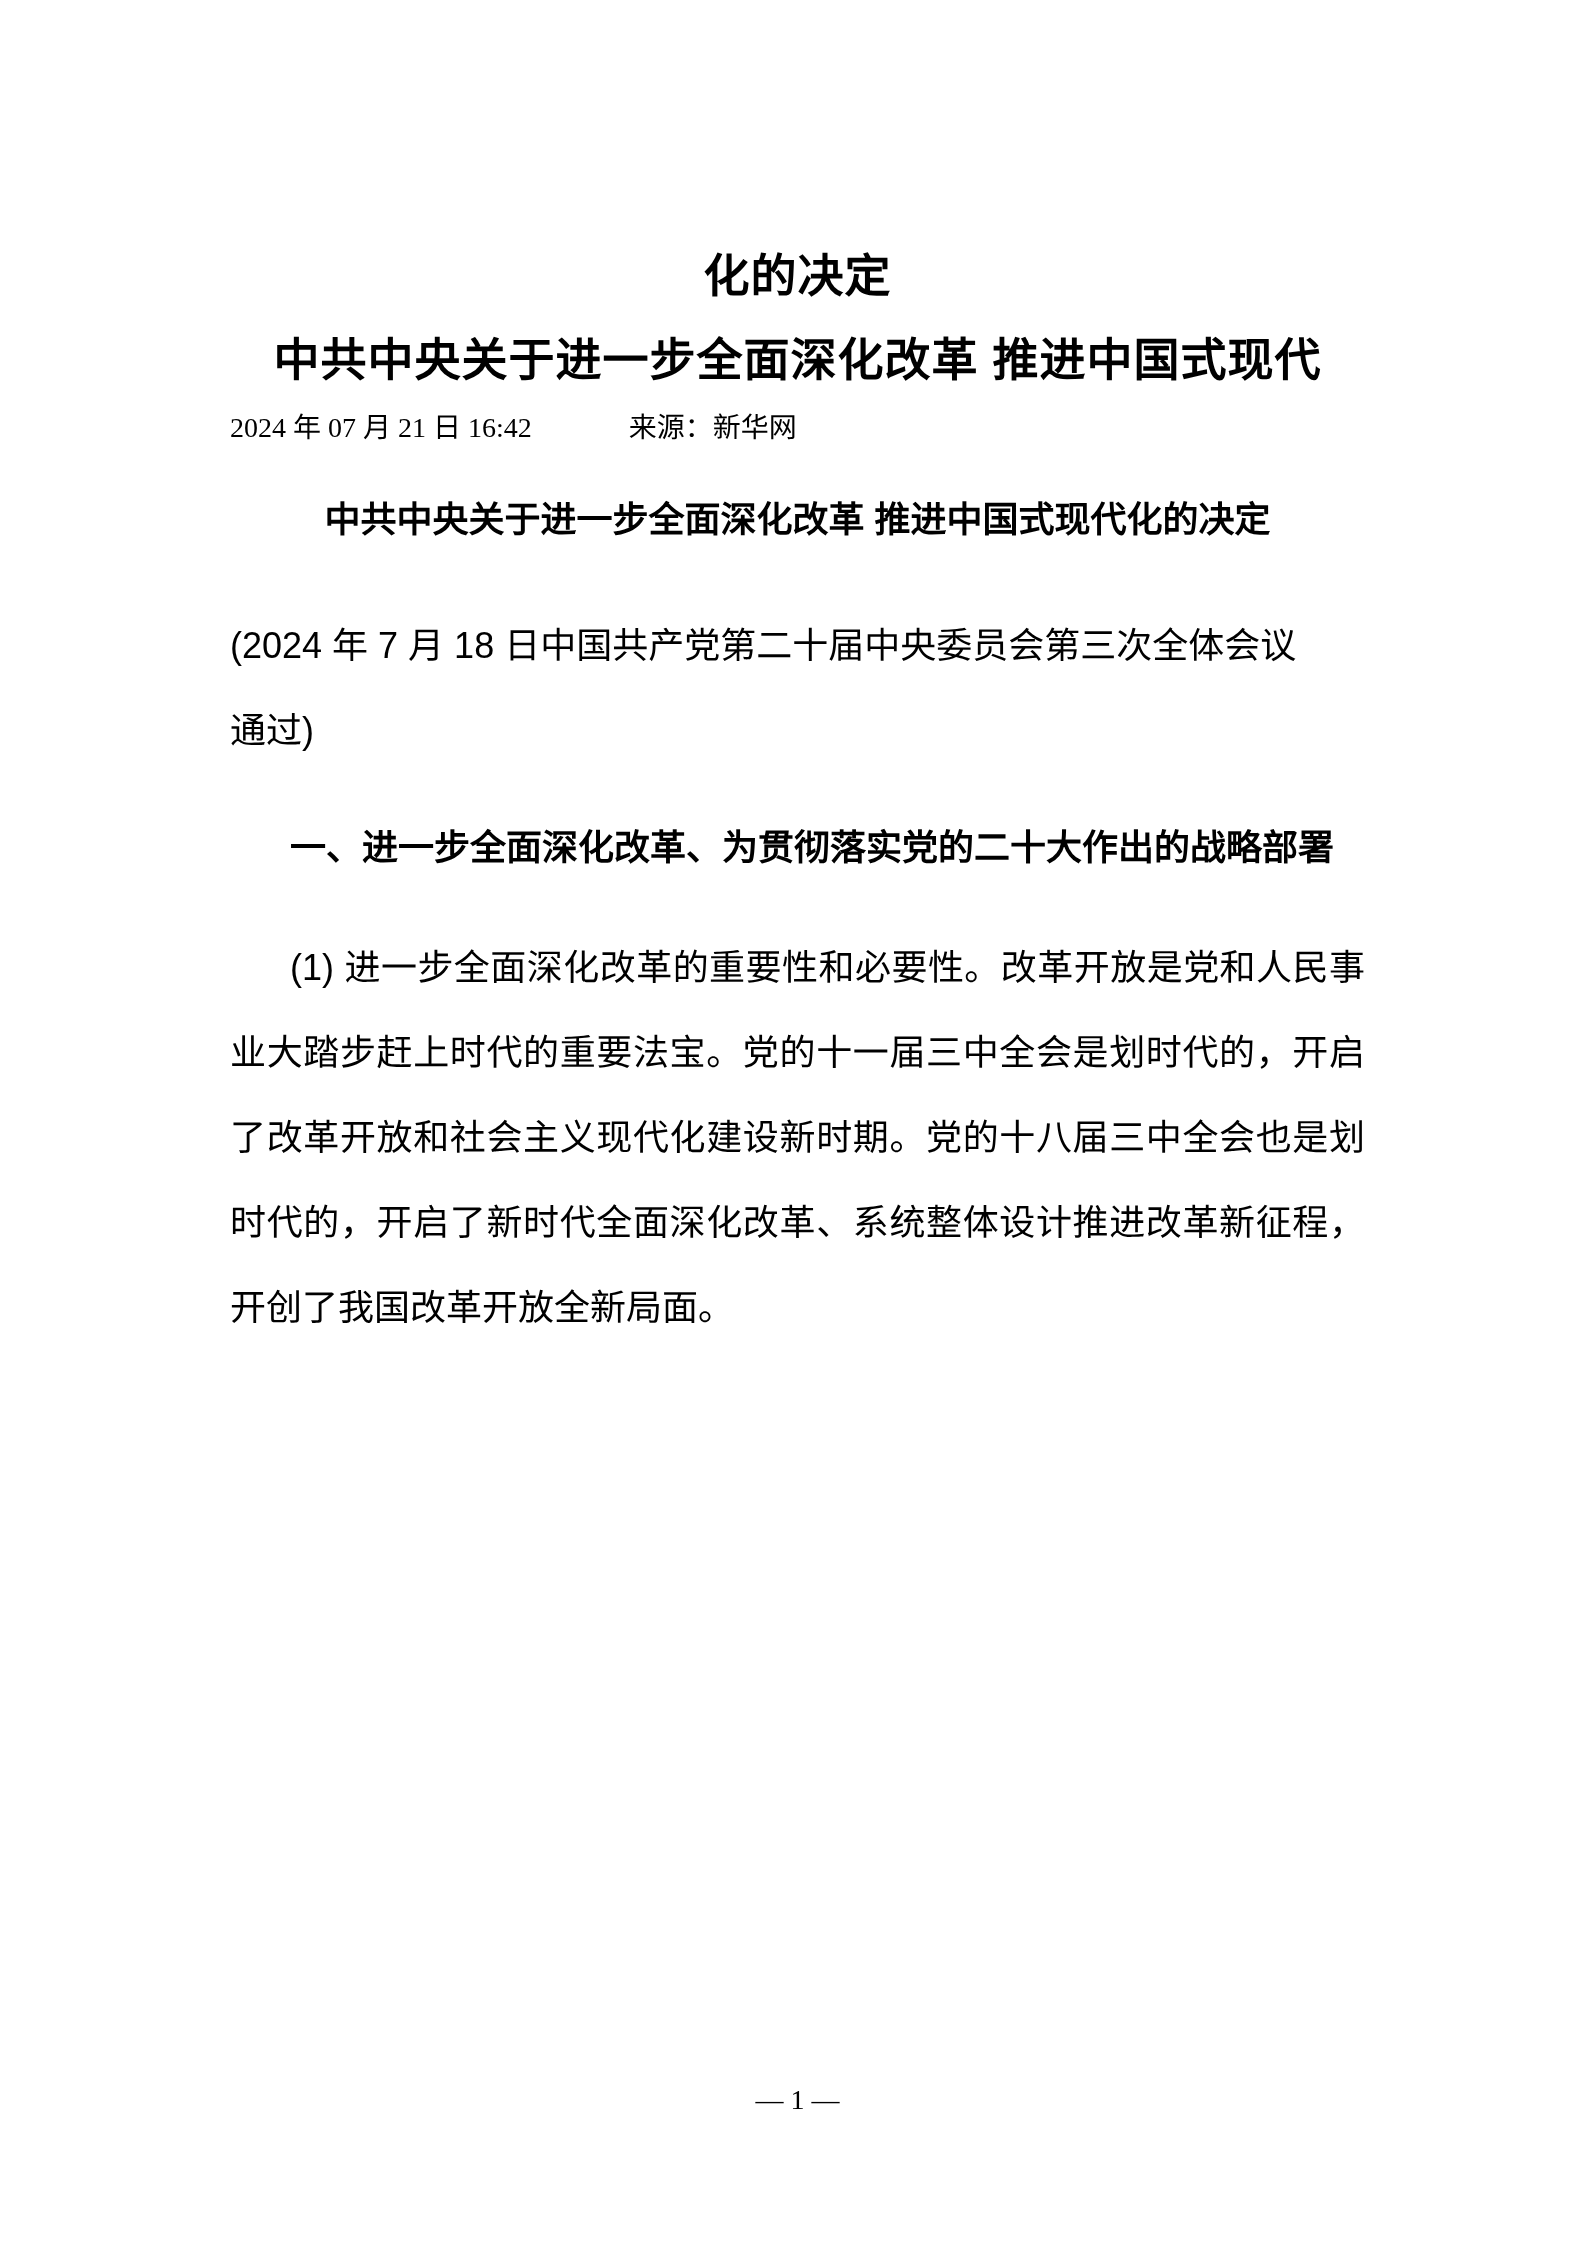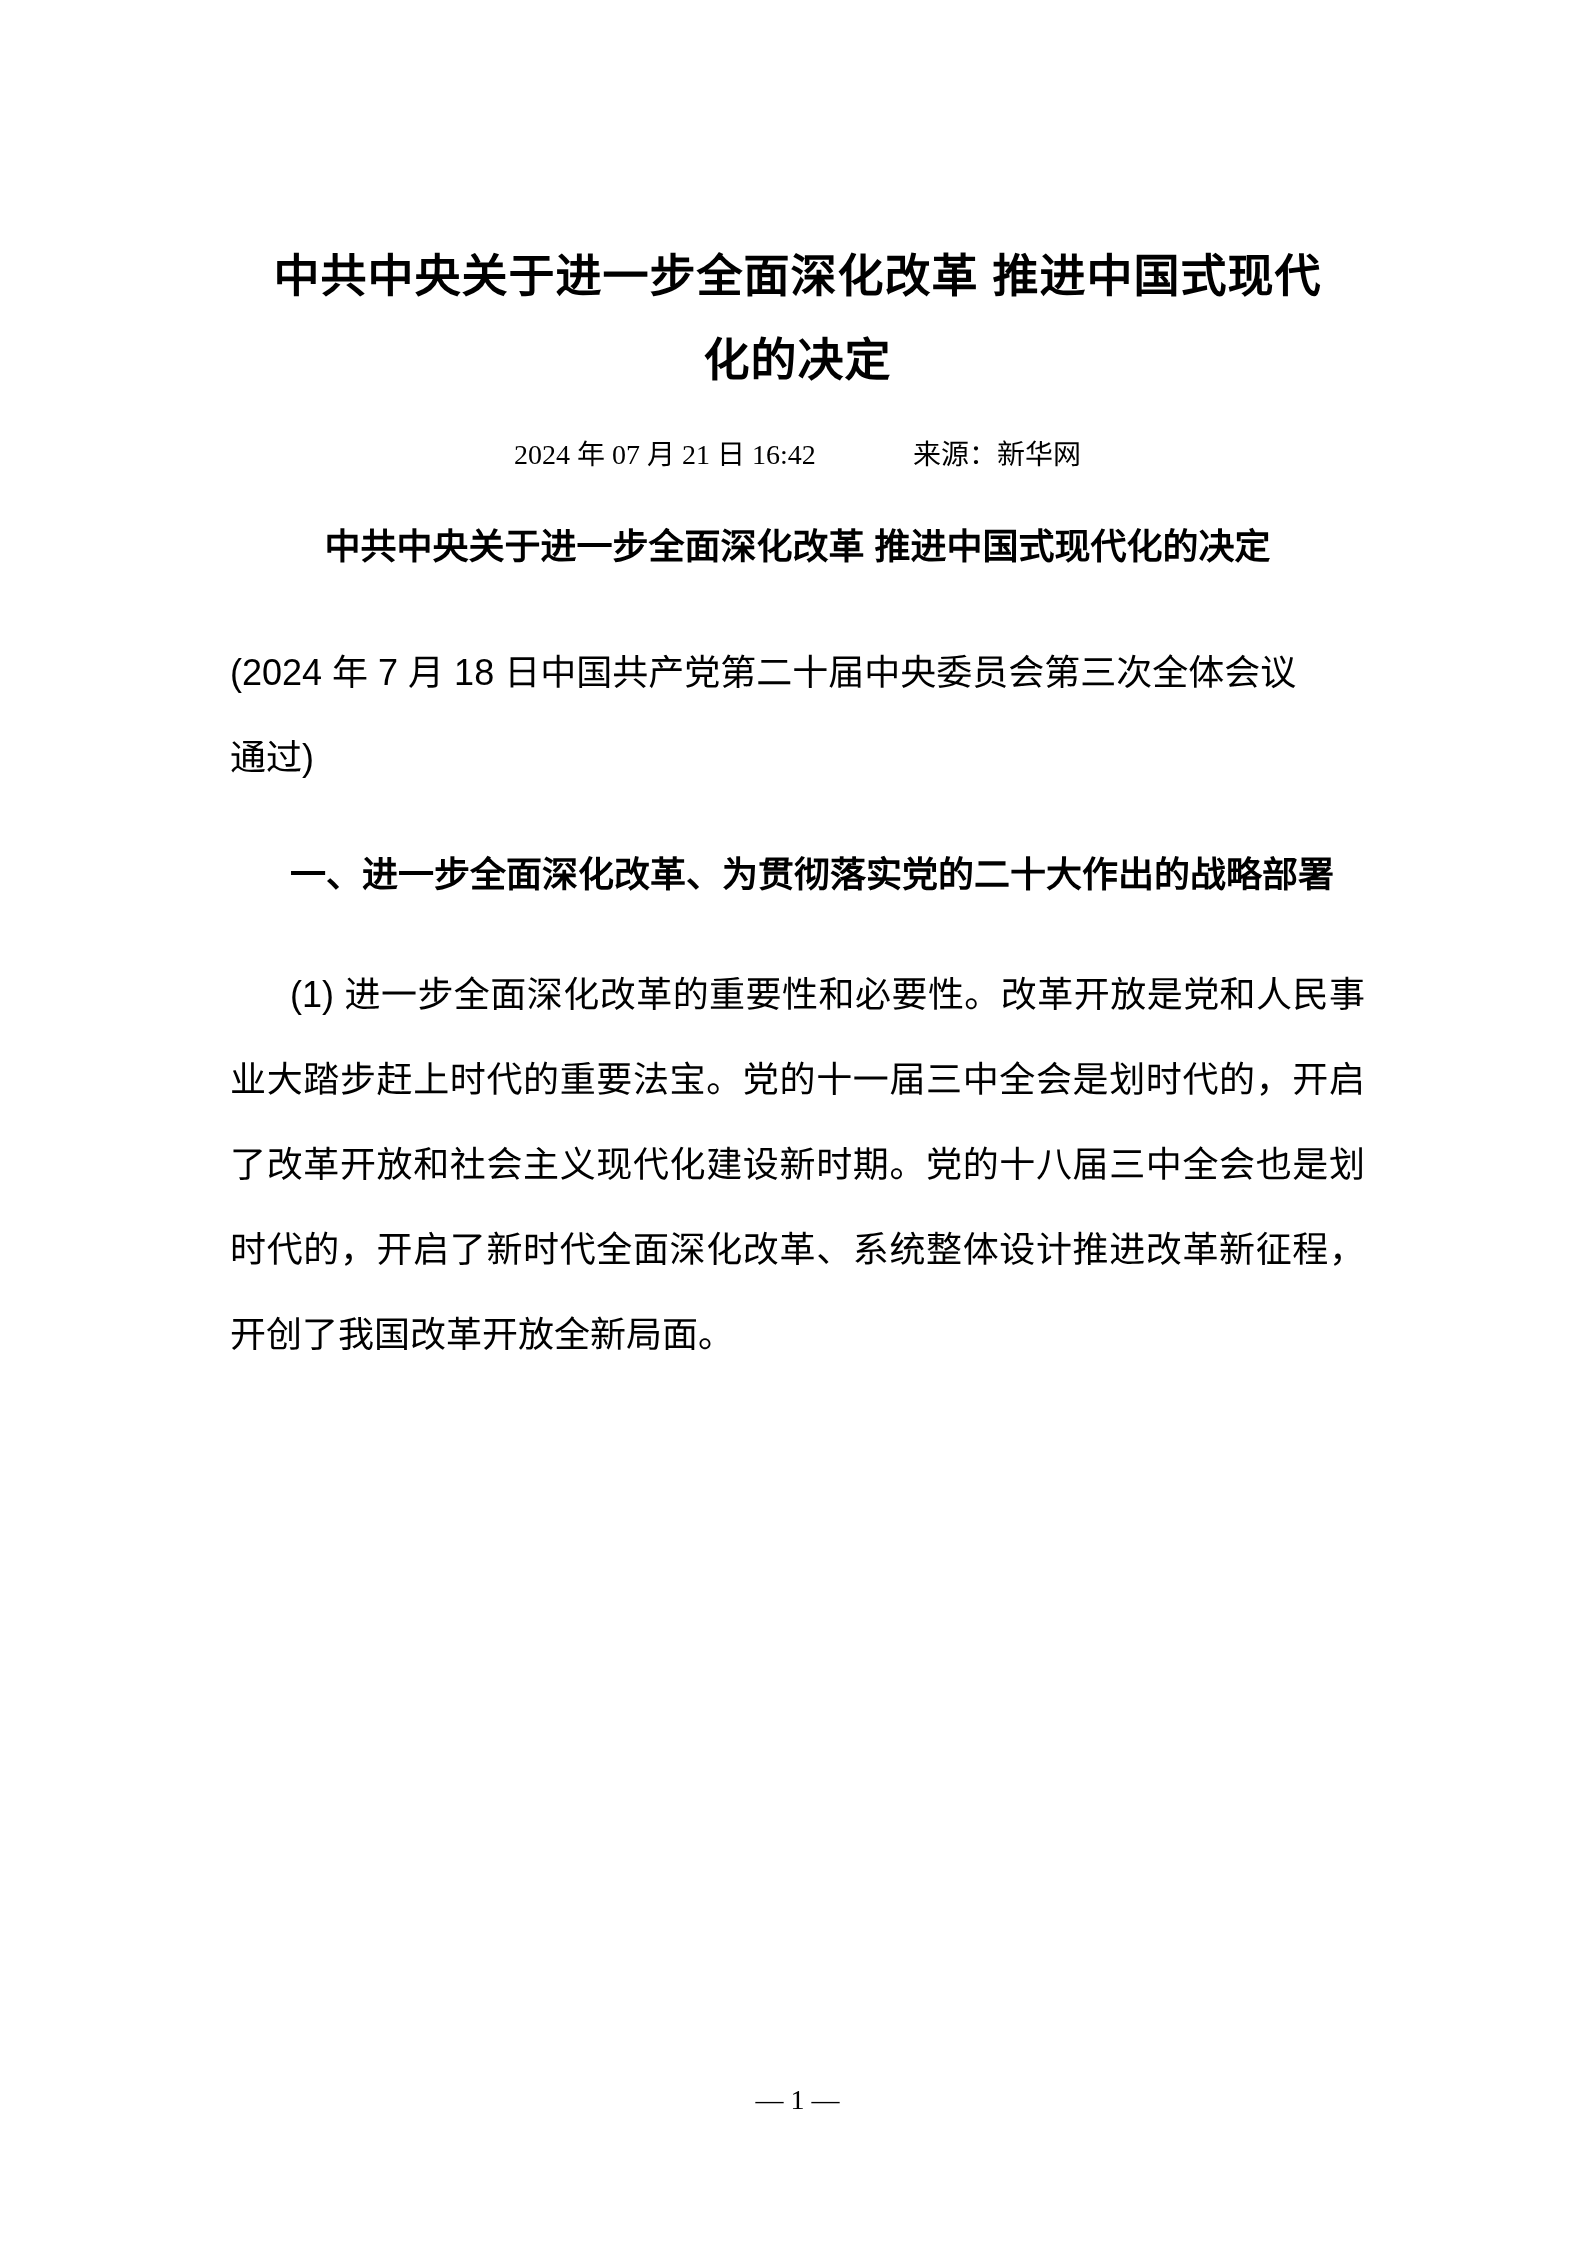--- a/index.html
+++ b/index.html
@@ -21,25 +21,24 @@
   }
   .doc-title {
     margin: 234px 0 0 0;
     font-size: 46px;
     line-height: 84px;
     font-weight: 700;
     text-align: center;
     letter-spacing: 1px;
   }
   .meta {
-    margin-top: 31px;
+    margin-top: 4px;
     font-family: "Liberation Serif", "DejaVu Serif", serif;
     font-size: 28px;
     line-height: 44px;
-    text-align: center;
     white-space: nowrap;
   }
   .meta .source {
     margin-left: 90px;
   }
   .dateline {
     margin: 57px 0 0 0;
     font-size: 36px;
     line-height: 85px;
     text-indent: 60px;
@@ -91,22 +90,22 @@
     color: #000000;
   }
 </style>
 </head>
 <body>
 
 <div class="page">
   <div class="content">
 
     <h1 class="doc-title">
+      <div>化的决定</div>
       <div>中共中央关于进一步全面深化改革 推进中国式现代</div>
-      <div>化的决定</div>
     </h1>
 
     <div class="meta">
       <span class="datetime">2024 年 07 月 21 日 16:42</span>
       <span class="source">来源：新华网</span>
     </div>
 
 
     <h2 class="subtitle">中共中央关于进一步全面深化改革 推进中国式现代化的决定</h2>
 

